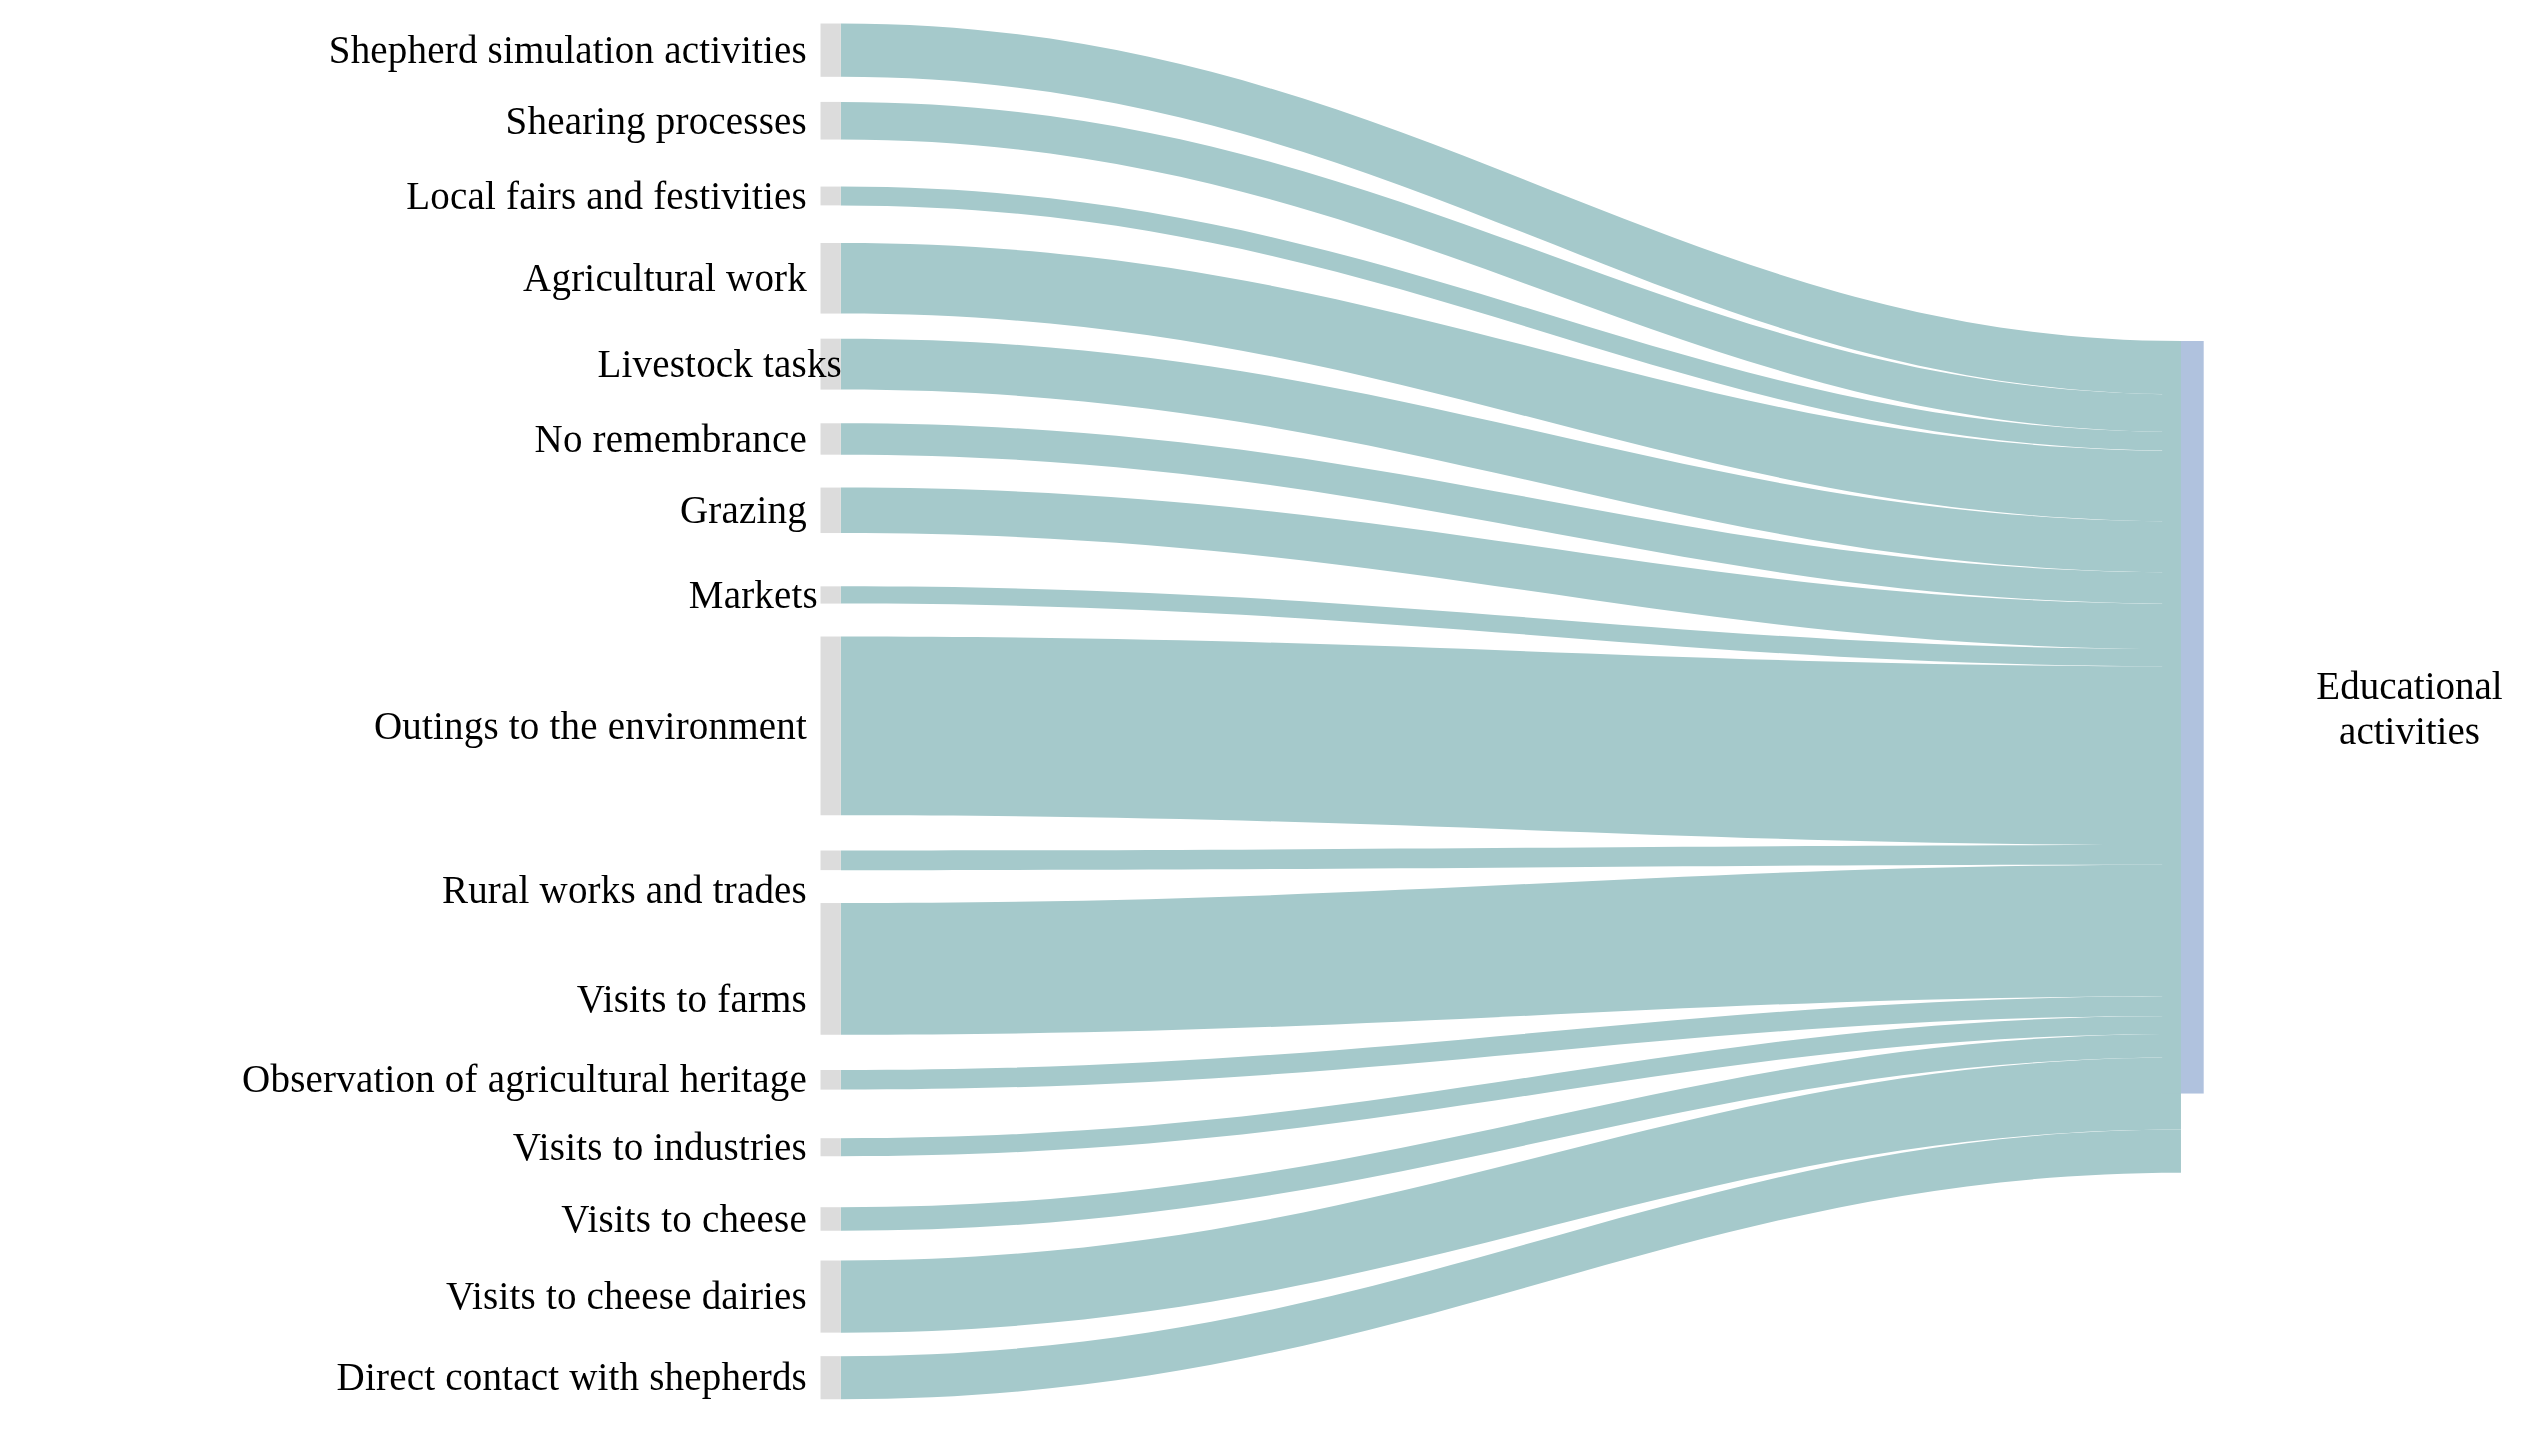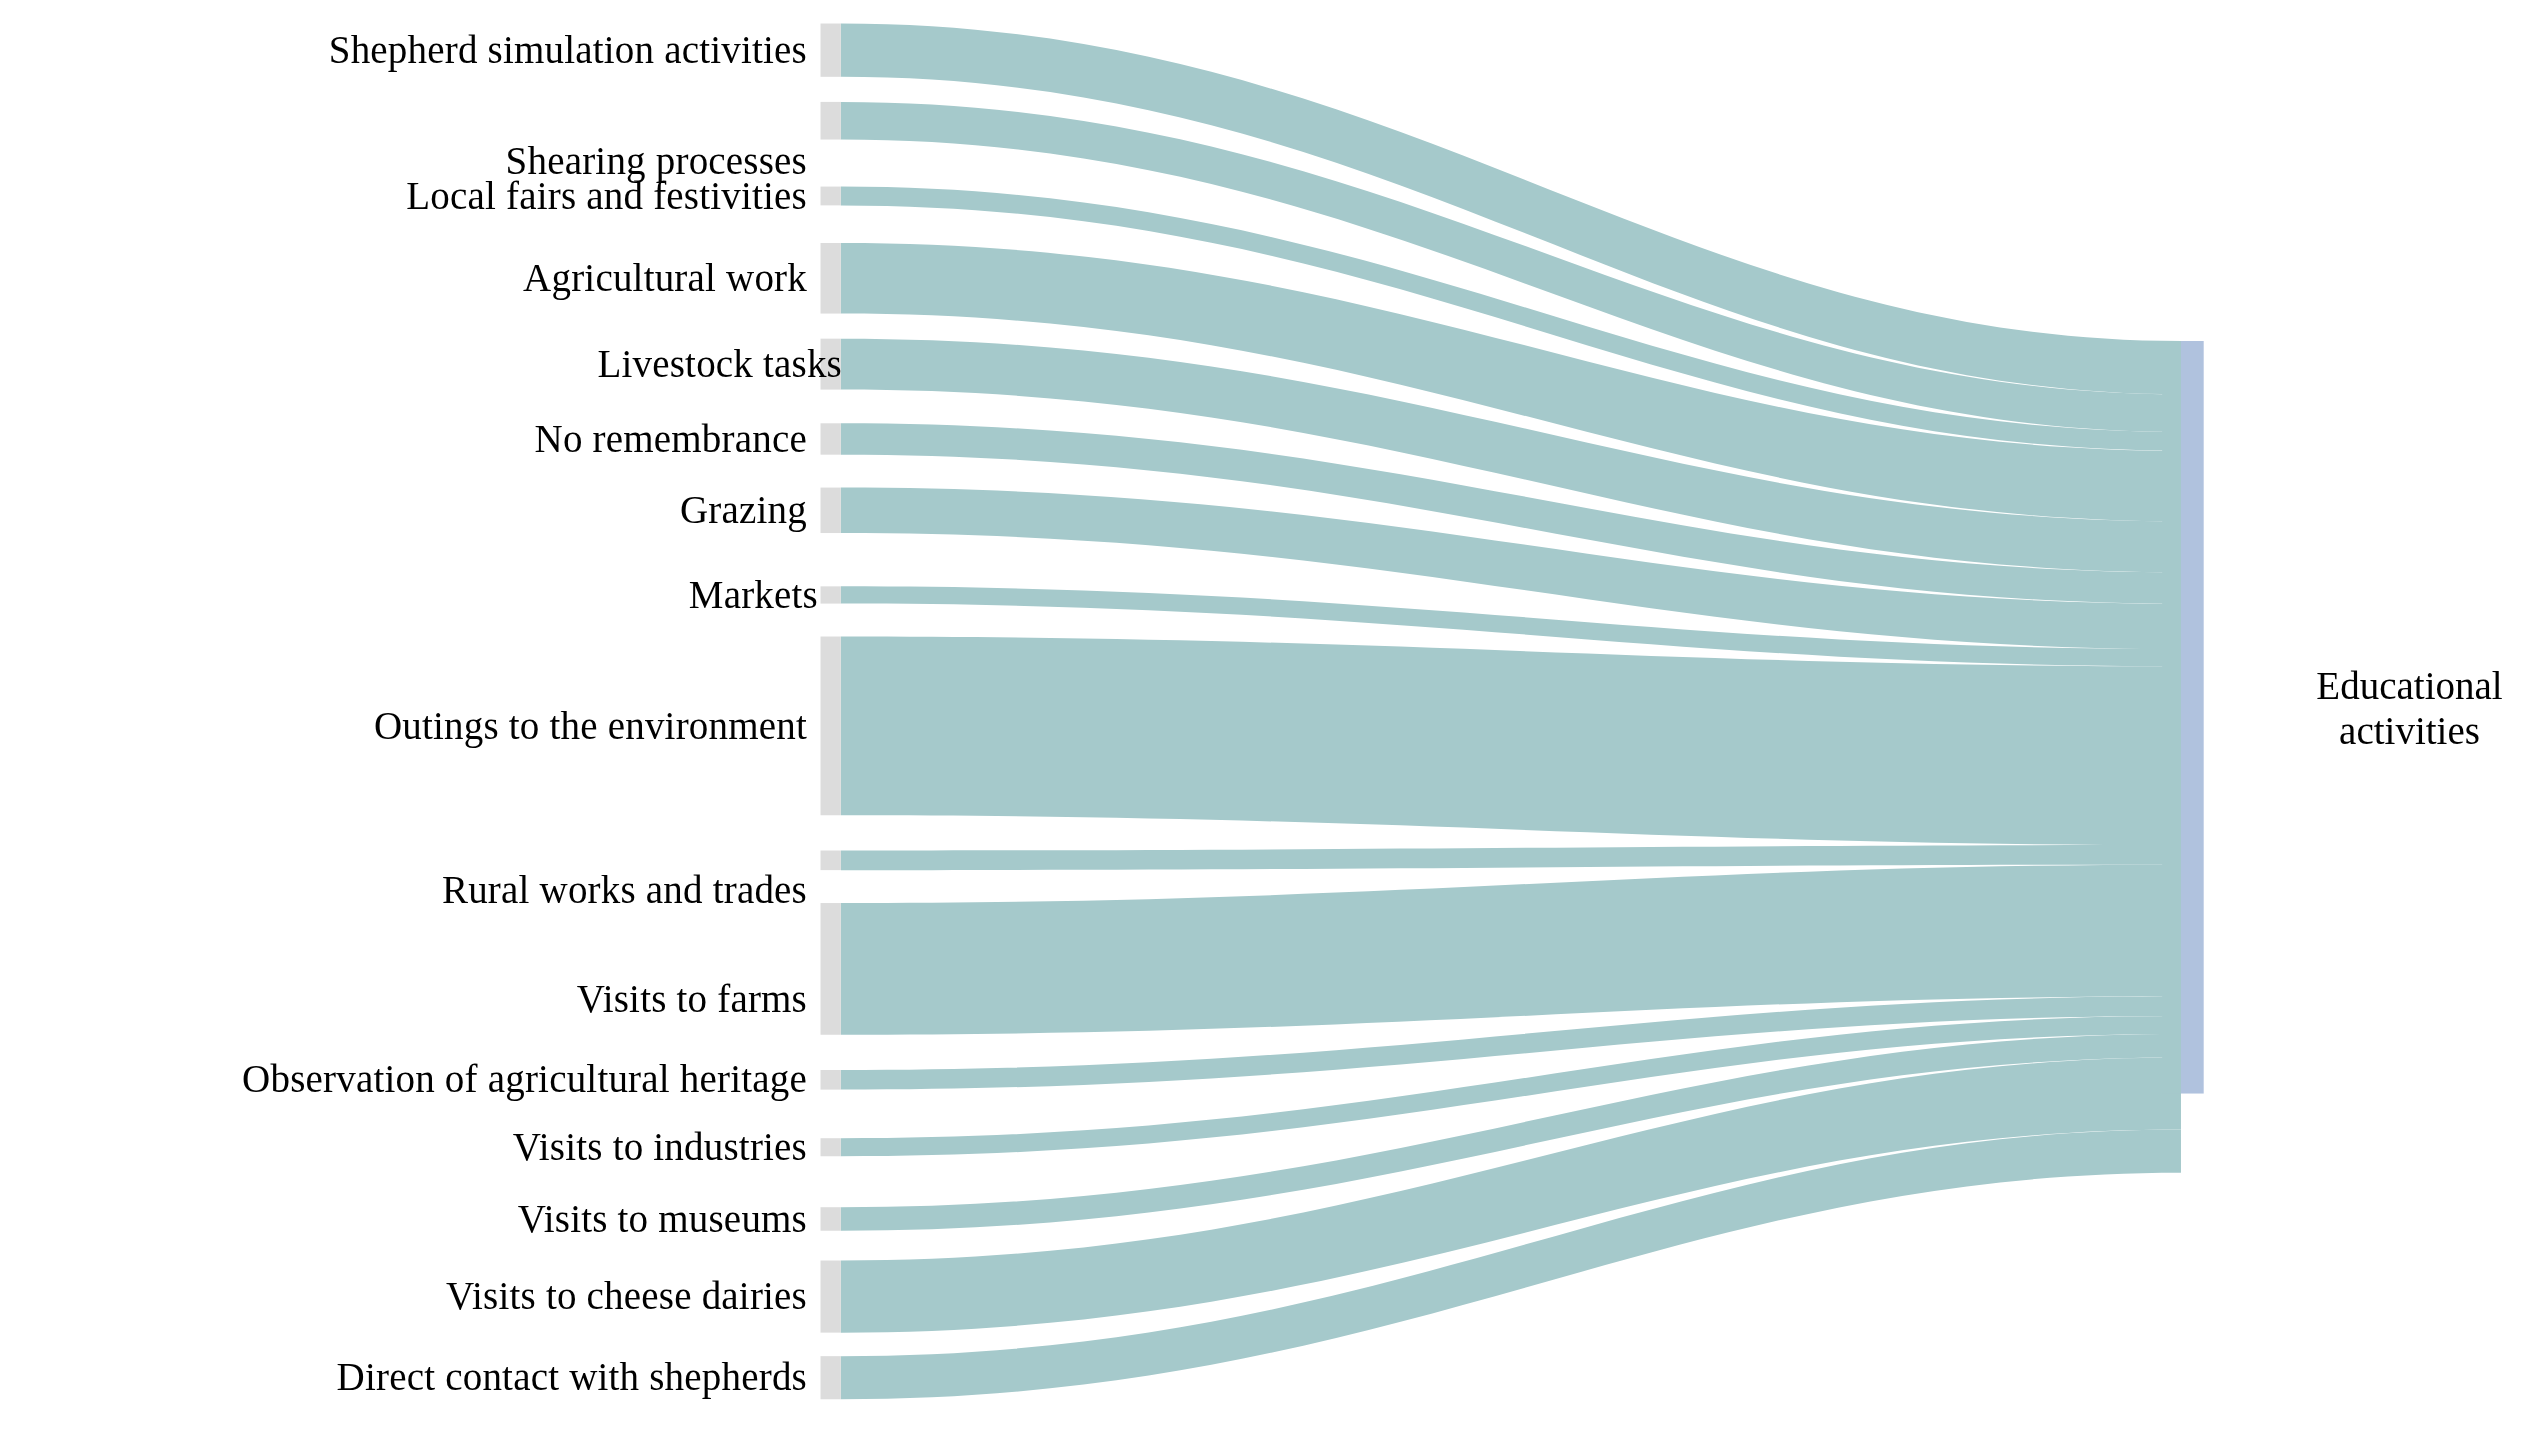--- a/index.html
+++ b/index.html
@@ -88,33 +88,33 @@
         <rect x="1047" y="1730" width="26" height="55" fill="#dcdcdc"></rect>
       </g>
     <g id="target-node-group">
         <rect x="2759" y="435" width="24" height="960" fill="#a5c9cb"></rect>
         <rect x="2783" y="435" width="29" height="960" fill="#b0c2de"></rect>
       </g>
   </svg>
 
   <div id="source-labels">
       <div class="src-label" style="top: 50px; left: 0px; width: 807px;">Shepherd simulation activities</div>
-      <div class="src-label" style="top: 121px; left: 0px; width: 807px; margin-top: 40px;">Shearing processes</div>
+      <div class="src-label" style="top: 121px; left: 0px; width: 807px;">Shearing processes</div>
       <div class="src-label" style="top: 196px; left: 0px; width: 807px;">Local fairs and festivities</div>
       <div class="src-label" style="top: 278px; left: 0px; width: 807px;">Agricultural work</div>
       <div class="src-label" style="top: 364px; left: 0px; width: 807px; margin-left: 35px;">Livestock tasks</div>
       <div class="src-label" style="top: 439px; left: 0px; width: 807px;">No remembrance</div>
       <div class="src-label" style="top: 510px; left: 0px; width: 807px;">Grazing</div>
       <div class="src-label" style="top: 595px; left: 11px; width: 807px;">Markets</div>
       <div class="src-label" style="top: 726px; left: 0px; width: 807px;">Outings to the environment</div>
       <div class="src-label" style="top: 860px; left: 0px; width: 807px; margin-top: 30px;">Rural works and trades</div>
       <div class="src-label" style="top: 999px; left: 0px; width: 807px;">Visits to farms</div>
       <div class="src-label" style="top: 1079px; left: 0px; width: 807px;">Observation of agricultural heritage</div>
       <div class="src-label" style="top: 1147px; left: 0px; width: 807px;">Visits to industries</div>
-      <div class="src-label" style="top: 1219px; left: 0px; width: 807px;">Visits to museums</div>
+      <div class="src-label" style="top: 1219px; left: 0px; width: 807px;">Visits to cheese</div>
       <div class="src-label" style="top: 1296px; left: 0px; width: 807px;">Visits to cheese dairies</div>
       <div class="src-label" style="top: 1377px; left: 0px; width: 807px;">Direct contact with shepherds</div>
     </div>
 
   <div class="tgt-label" id="target-label" style="left: 2241px; top: 709px;">
     <div>Educational</div>
     <div>activities</div>
   </div>
 
 </div>

